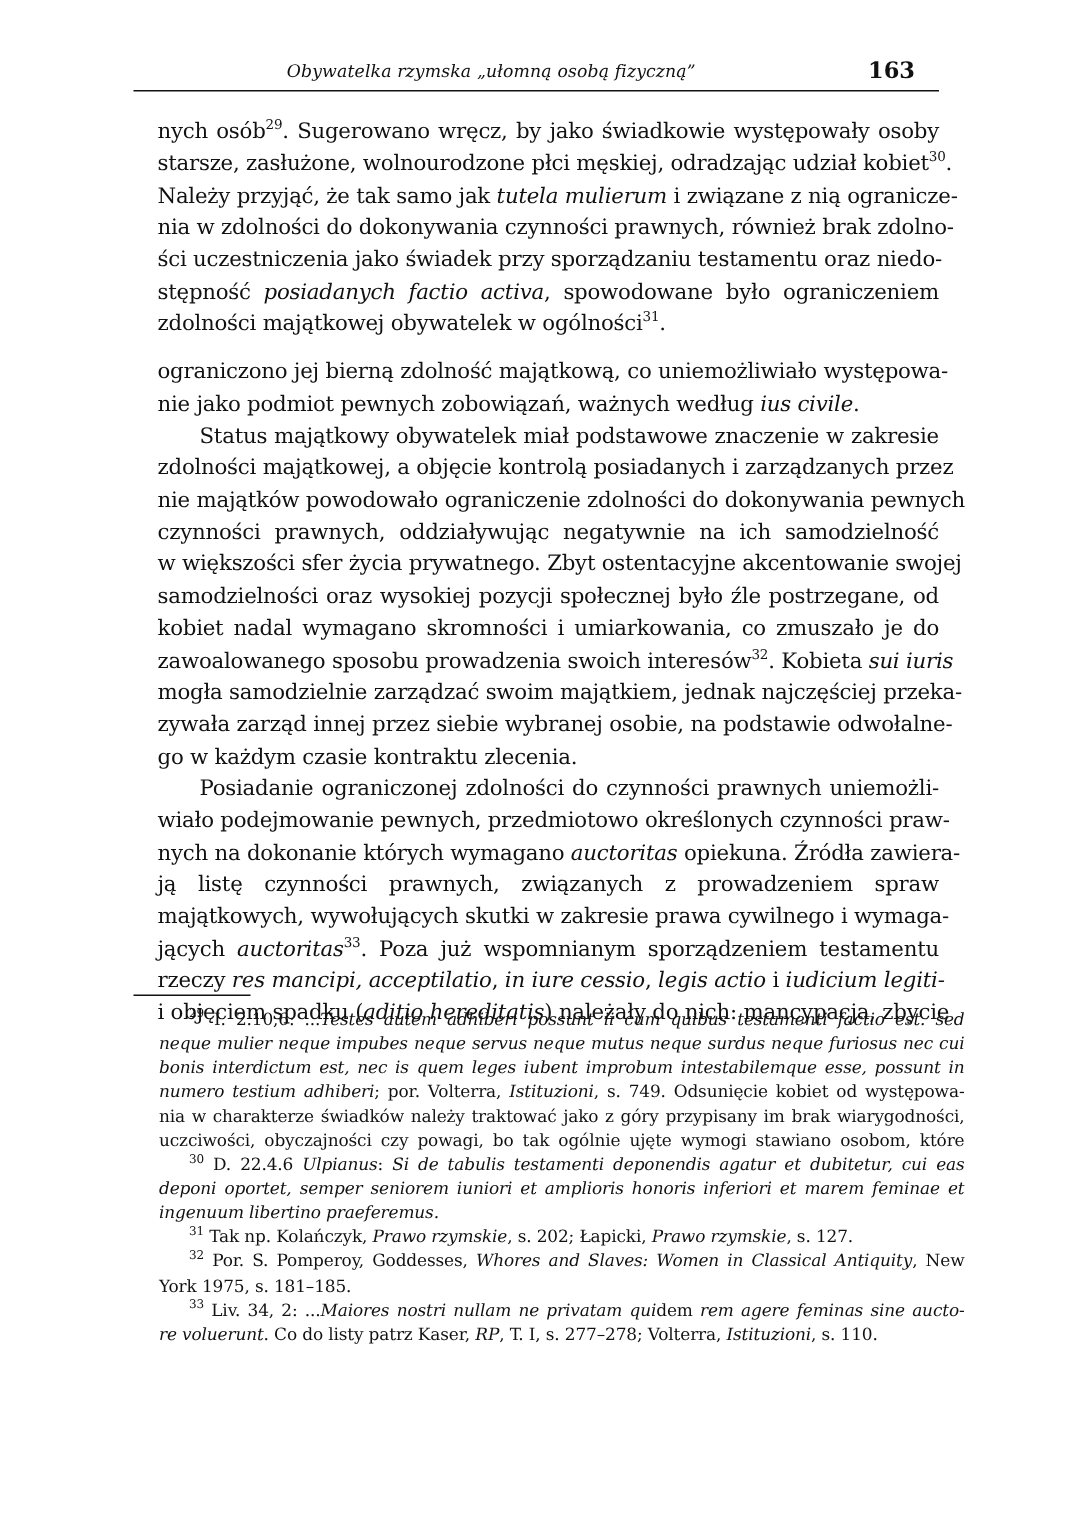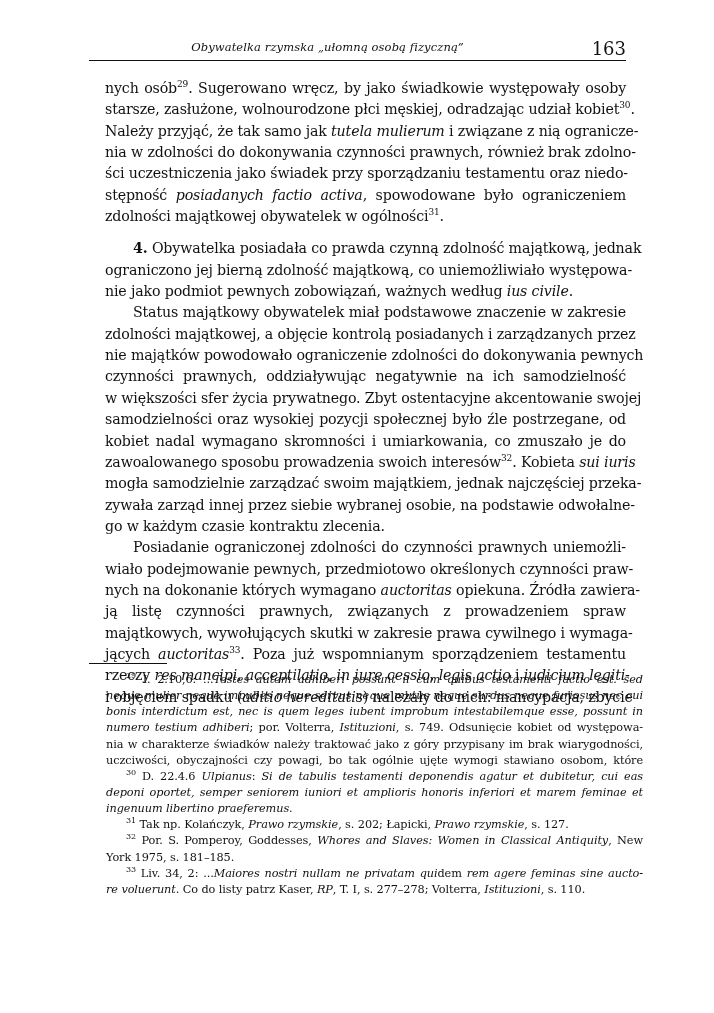--- a/index.html
+++ b/index.html
@@ -8,21 +8,21 @@
   .running-head {
     position: absolute; left: 89px; top: 38px; width: 537px; height: 22px;
     border-bottom: 1.3px solid #111;
     font-family: "DejaVu Serif", "Liberation Serif", serif;
   }
   .running-title {
     position: absolute; left: 0; right: 60px; top: 2px; text-align: center;
     font-style: italic; font-size: 11.5px; letter-spacing: 0.1px;
   }
   .page-number {
-    position: absolute; right: 0; top: 0; font-size: 18px; font-weight: normal;
+    position: absolute; right: 16px; top: 0; font-size: 15px; font-weight: bold;
   }
   .body-text {
     position: absolute; left: 89px; top: 78px; width: 537px;
     font-family: "DejaVu Serif", "Liberation Serif", serif;
     font-size: 14.2px; line-height: 21.35px; letter-spacing: -0.15px;
   }
   .line {
     display: block; text-align: justify; text-align-last: justify;
     white-space: nowrap; height: 21.35px; overflow: visible; margin-left: 16px;
   }
@@ -67,21 +67,20 @@
       <span class="line"><span>Należy przyjąć, że tak samo jak </span><i>tutela mulierum</i><span> i związane z nią ogranicze-</span></span>
       <span class="line">nia w zdolności do dokonywania czynności prawnych, również brak zdolno-</span>
       <span class="line">ści uczestniczenia jako świadek przy sporządzaniu testamentu oraz niedo-</span>
       <span class="line"><span>stępność </span><i>posiadanych factio activa</i><span>, spowodowane było ograniczeniem</span></span>
       <span class="line last"><span>zdolności majątkowej obywatelek w ogólności</span><sup>31</sup><span>.</span></span>
     </div>
 
     <div class="gap"></div>
 
     <div>
-      <span class="line indent"><b>4.</b><span> Obywatelka posiadała co prawda czynną zdolność majątkową, jednak</span></span>
       <span class="line">ograniczono jej bierną zdolność majątkową, co uniemożliwiało występowa-</span>
       <span class="line last"><span>nie jako podmiot pewnych zobowiązań, ważnych według </span><i>ius civile</i><span>.</span></span>
     </div>
 
     <div>
       <span class="line indent">Status majątkowy obywatelek miał podstawowe znaczenie w zakresie</span>
       <span class="line">zdolności majątkowej, a objęcie kontrolą posiadanych i zarządzanych przez</span>
       <span class="line">nie majątków powodowało ograniczenie zdolności do dokonywania pewnych</span>
       <span class="line">czynności prawnych, oddziaływując negatywnie na ich samodzielność</span>
       <span class="line">w większości sfer życia prywatnego. Zbyt ostentacyjne akcentowanie swojej</span>

